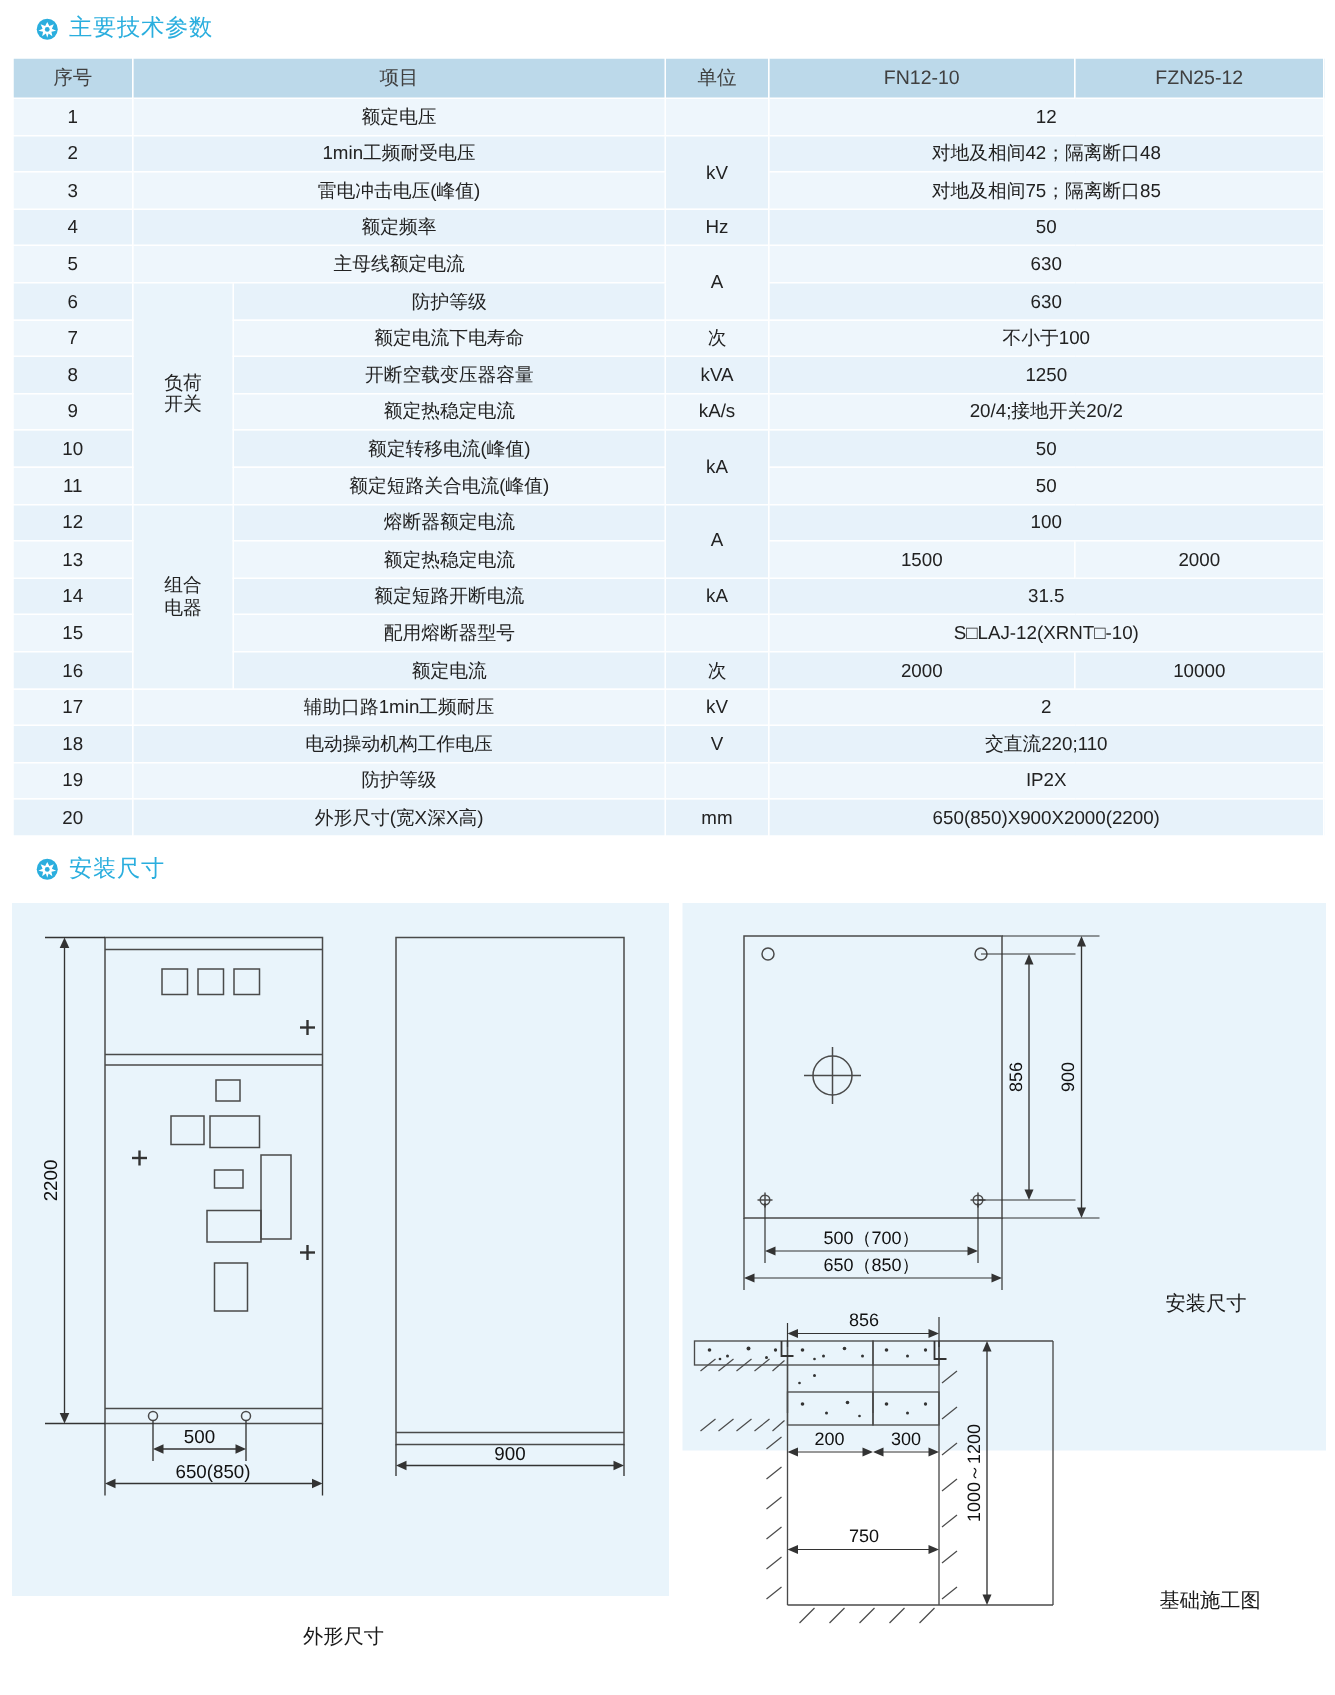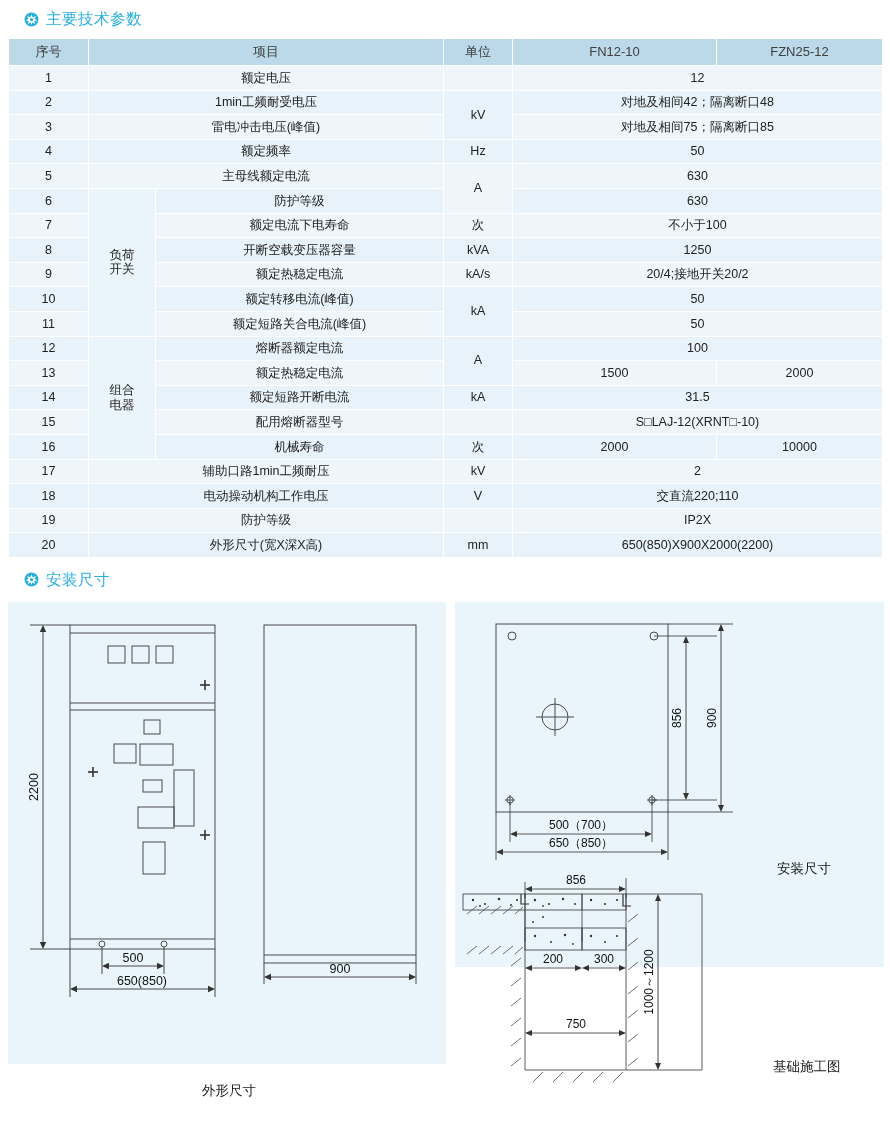--- a/index.html
+++ b/index.html
@@ -223,21 +223,21 @@
 
       <tr>
         <td>15</td>
         <td>配用熔断器型号</td>
         <td class="unit"></td>
         <td class="val" colspan="2">S□LAJ-12(XRNT□-10)</td>
       </tr>
 
       <tr>
         <td>16</td>
-        <td>机械寿命</td>
+        <td>额定电流</td>
         <td class="unit">次</td>
         <td class="val">2000</td>
         <td class="val">10000</td>
       </tr>
 
       <tr>
         <td>17</td>
         <td colspan="2">辅助口路1min工频耐压</td>
         <td class="unit">kV</td>
         <td class="val" colspan="2">2</td>

